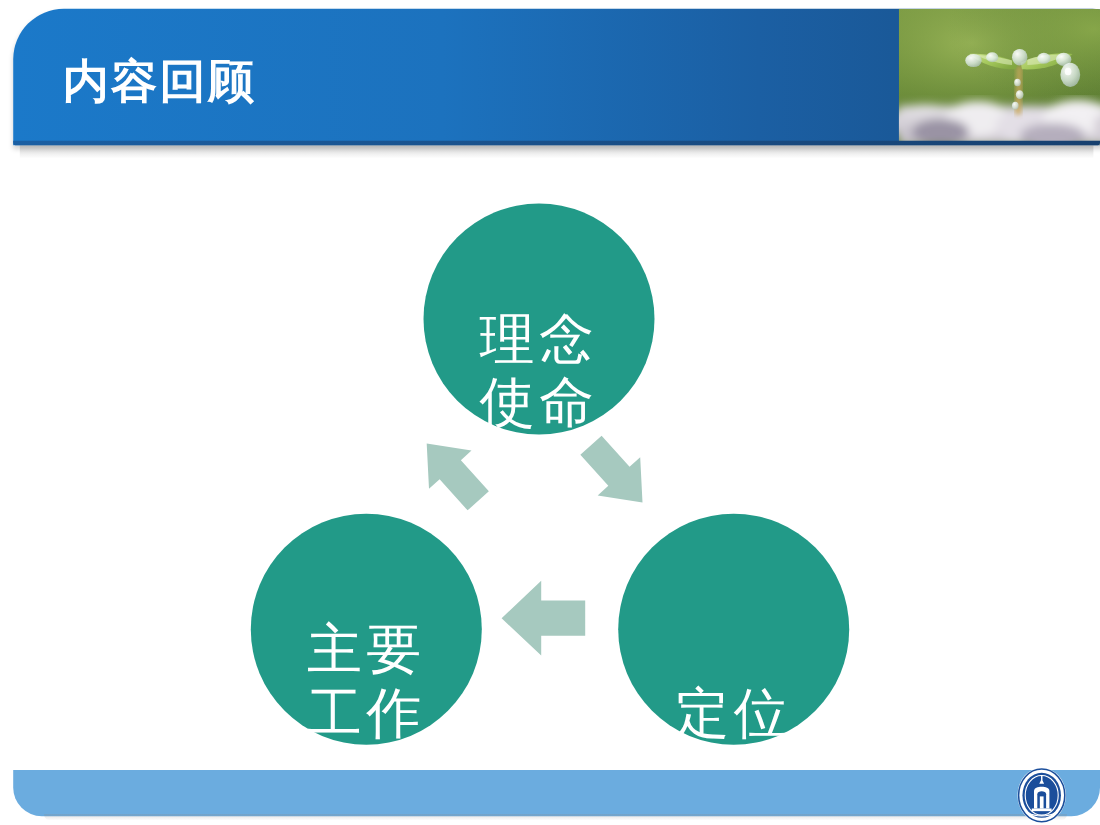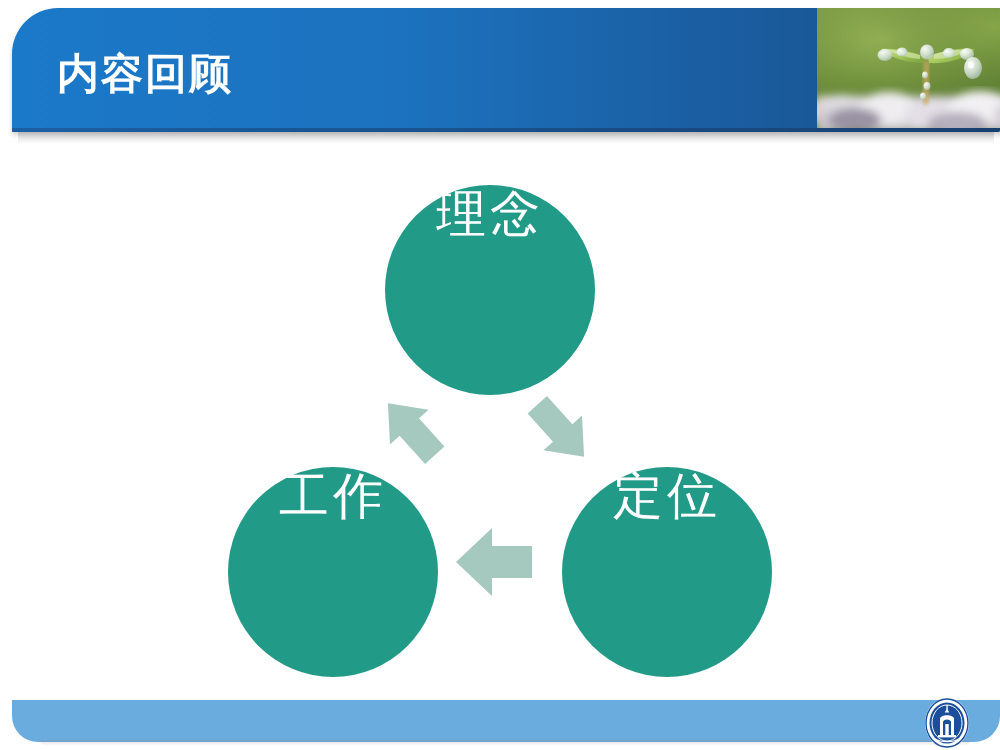--- a/index.html
+++ b/index.html
@@ -85,21 +85,21 @@
   .node {
     position: absolute;
     width: 210px;
     height: 210px;
     border-radius: 50%;
     background: #229A88;
     color: #ffffff;
     display: flex;
     flex-direction: column;
     align-items: center;
-    justify-content: flex-start;
+    justify-content: flex-end;
     text-align: center;
     font-size: 50px;
     line-height: 58px;
     letter-spacing: 4px;
   }
   .node .line { display: block; }
   .node-top    { left: 385px; top: 35px; }
   .node-right  { left: 562px; top: 317px; }
   .node-left   { left: 228px; top: 317px; }
 
@@ -229,27 +229,29 @@
     </div>
     <div class="header-title">内容回顾</div>
   </div>
   <div class="header-underline"></div>
   <div class="header-shadow"></div>
 
   <div class="diagram">
 
     <div class="node node-top">
       <span class="line">理念</span>
+      <span class="line">使命</span>
     </div>
 
     <div class="node node-right">
       <span class="line">定位</span>
     </div>
 
     <div class="node node-left">
+      <span class="line">主要</span>
       <span class="line">工作</span>
     </div>
 
     <div class="arrow arrow-left-up">
       <svg width="80" height="80" viewBox="0 0 80 80" aria-hidden="true">
         <g transform="rotate(-42 40 40)">
           <path d="M40 4 L66 36 L53 36 L53 74 L27 74 L27 36 L14 36 Z" fill="#A6C9BF"></path>
         </g>
       </svg>
     </div>

